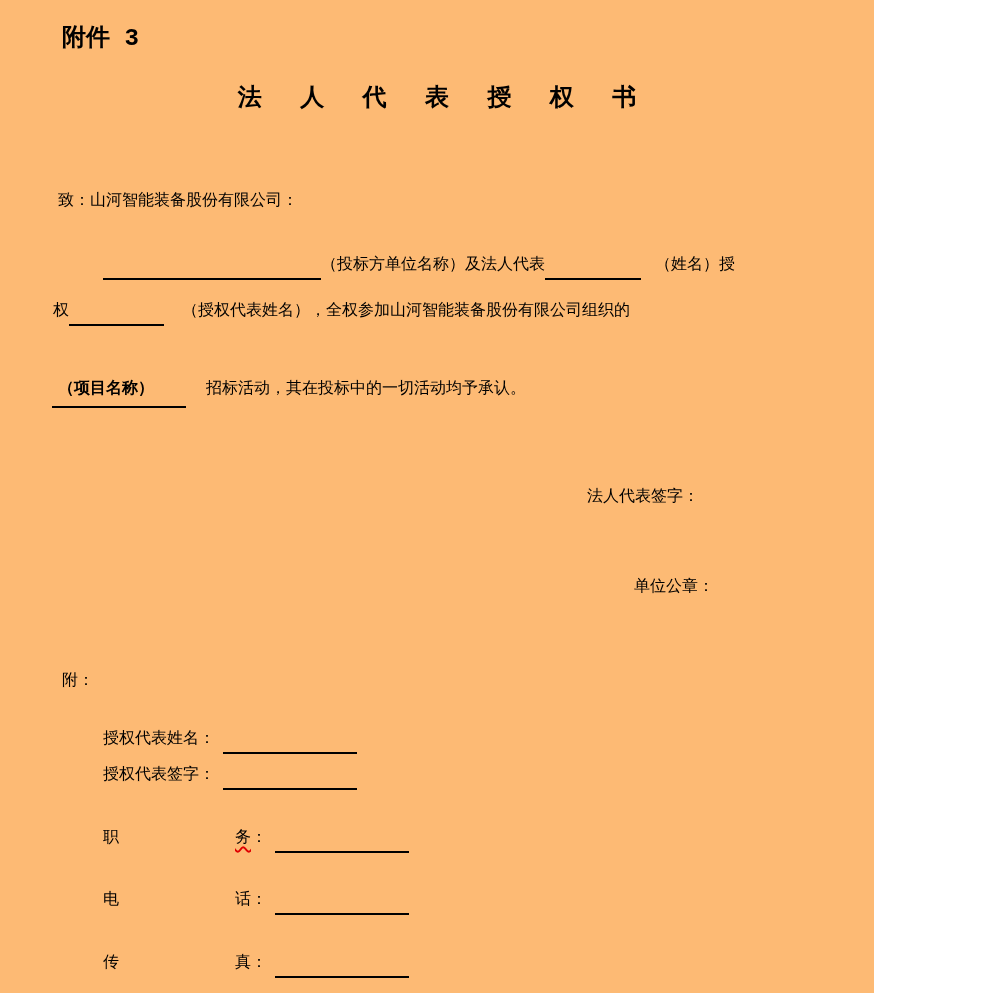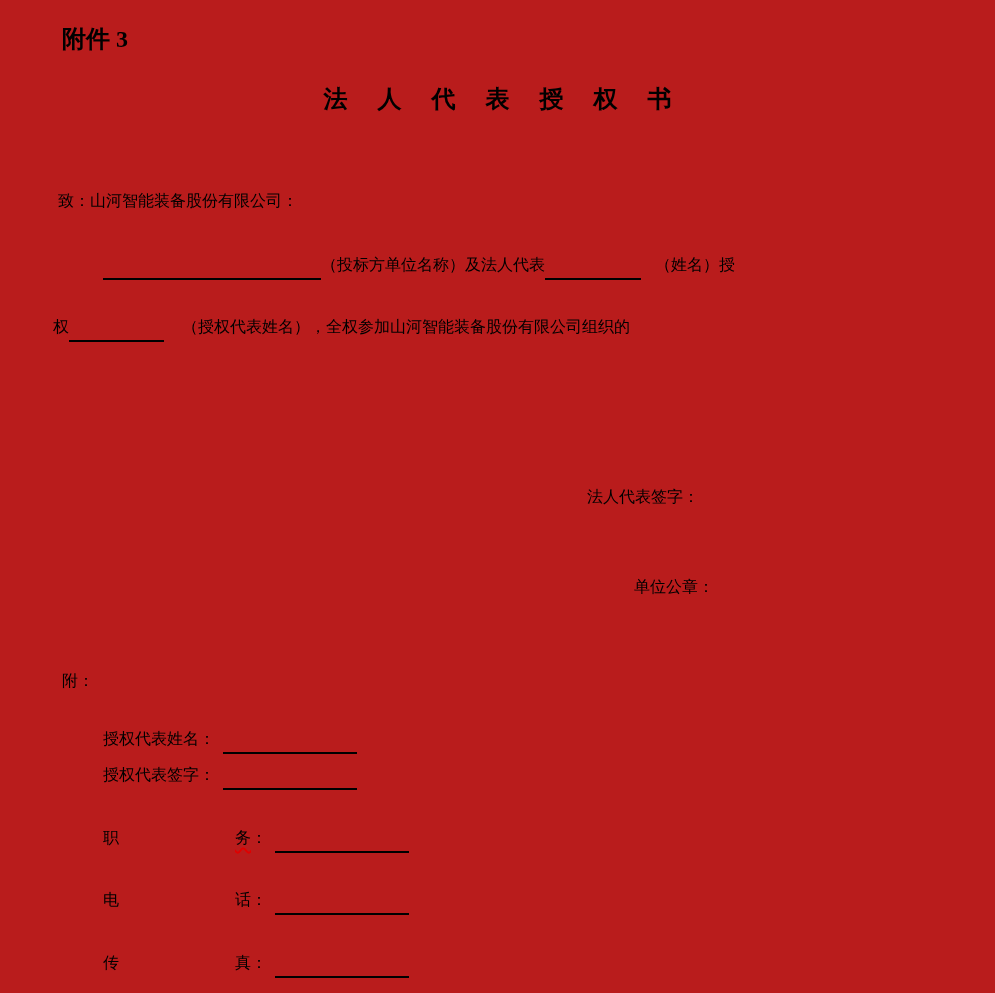--- a/index.html
+++ b/index.html
@@ -1,22 +1,22 @@
 <!DOCTYPE html>
 <html><head>
 <meta charset="utf-8">
 <style>
   html, body { margin: 0; padding: 0; background: #ffffff; }
   #page {
     position: relative;
-    width: 995px;
+    width: 874px;
     height: 993px;
-    background: #b91c1c;
+    background: #fdba74;
     color: #000000;
-    font-family: Liberation Serif, serif;
+    font-family: Liberation Mono, monospace;
     overflow: hidden;
   }
   .line {
     position: absolute;
     white-space: nowrap;
     font-size: 16px;
     line-height: 30px;
     height: 30px;
   }
   .attachment { font-size: 24px; font-weight: bold; }
@@ -62,24 +62,27 @@
   <div class="line attachment" style="left:62px; top:24px;">附件 3</div>
 
   <div class="line title" style="top:84px;">法 人 代 表 授 权 书</div>
 
   <div class="line" style="left:58px; top:186px;">致：山河智能装备股份有限公司：</div>
 
   <div class="line" style="left:103px; top:250px;text-align:right;">
     <span class="blank" style="width:218px;"></span><span>（投标方单位名称）及法人代表</span><span class="blank" style="width:96px;"></span><span class="gap" style="width:14px;"></span><span>（姓名）授</span>
   </div>
 
-  <div class="line" style="left:53px; top:312px;">
+  <div class="line" style="left:53px; top:296px;">
     <span>权</span><span class="blank" style="width:95px;"></span><span class="gap" style="width:18px;"></span><span>（授权代表姓名），全权参加山河智能装备股份有限公司组织的</span>
   </div>
 
+  <div class="line" style="left:52px; top:374px;">
+    <span class="project">（项目名称）</span><span class="gap" style="width:20px;"></span><span>招标活动，其在投标中的一切活动均予承认。</span>
+  </div>
 
   <div class="line" style="left:587px; top:482px;text-align:center;">法人代表签字：</div>
 
   <div class="line" style="left:634px; top:572px;">单位公章：</div>
 
 
   <div class="line" style="left:62px; top:666px;">附：</div>
 
   <div class="line" style="left:103px; top:724px;">
     <span>授权代表姓名：</span><span class="gap" style="width:8px;"></span><span class="blank" style="width:134px;"></span>

